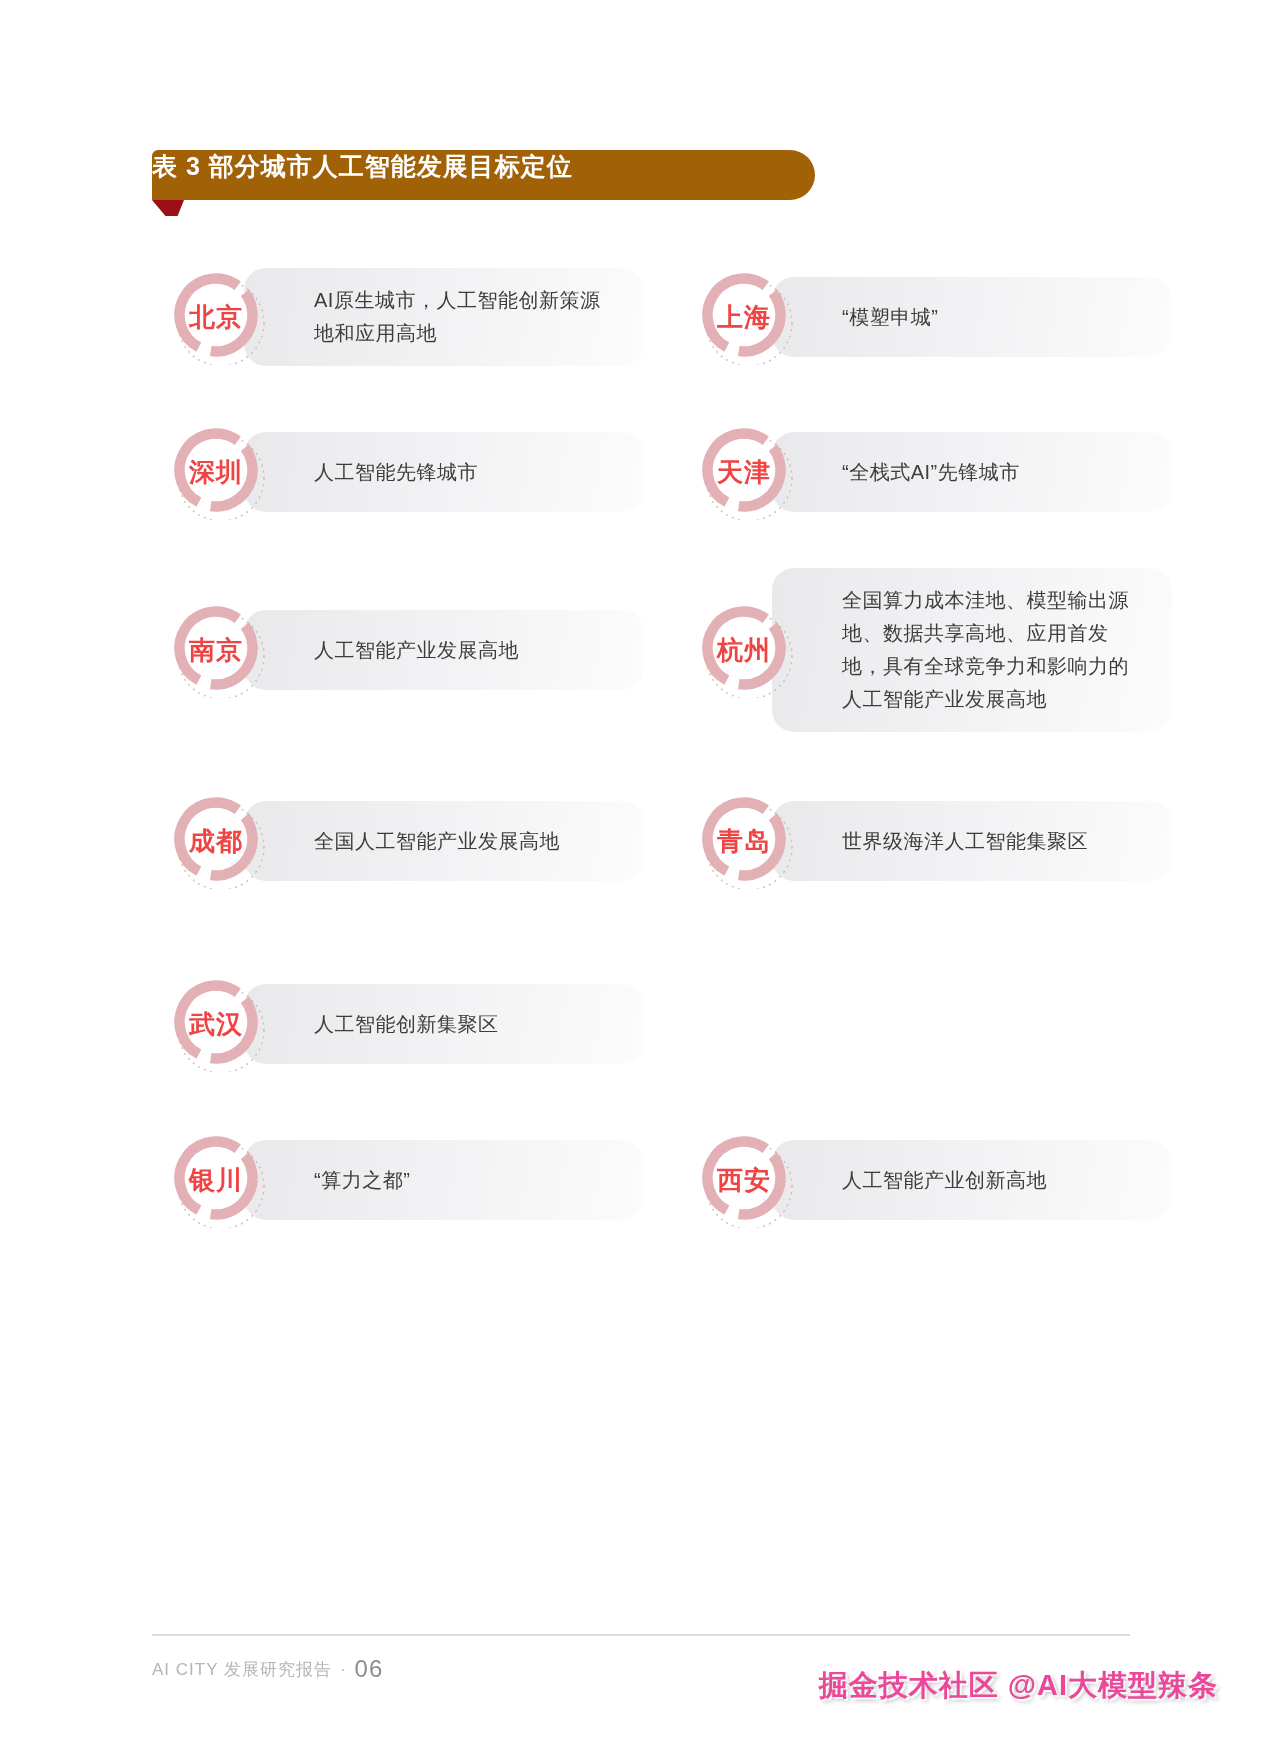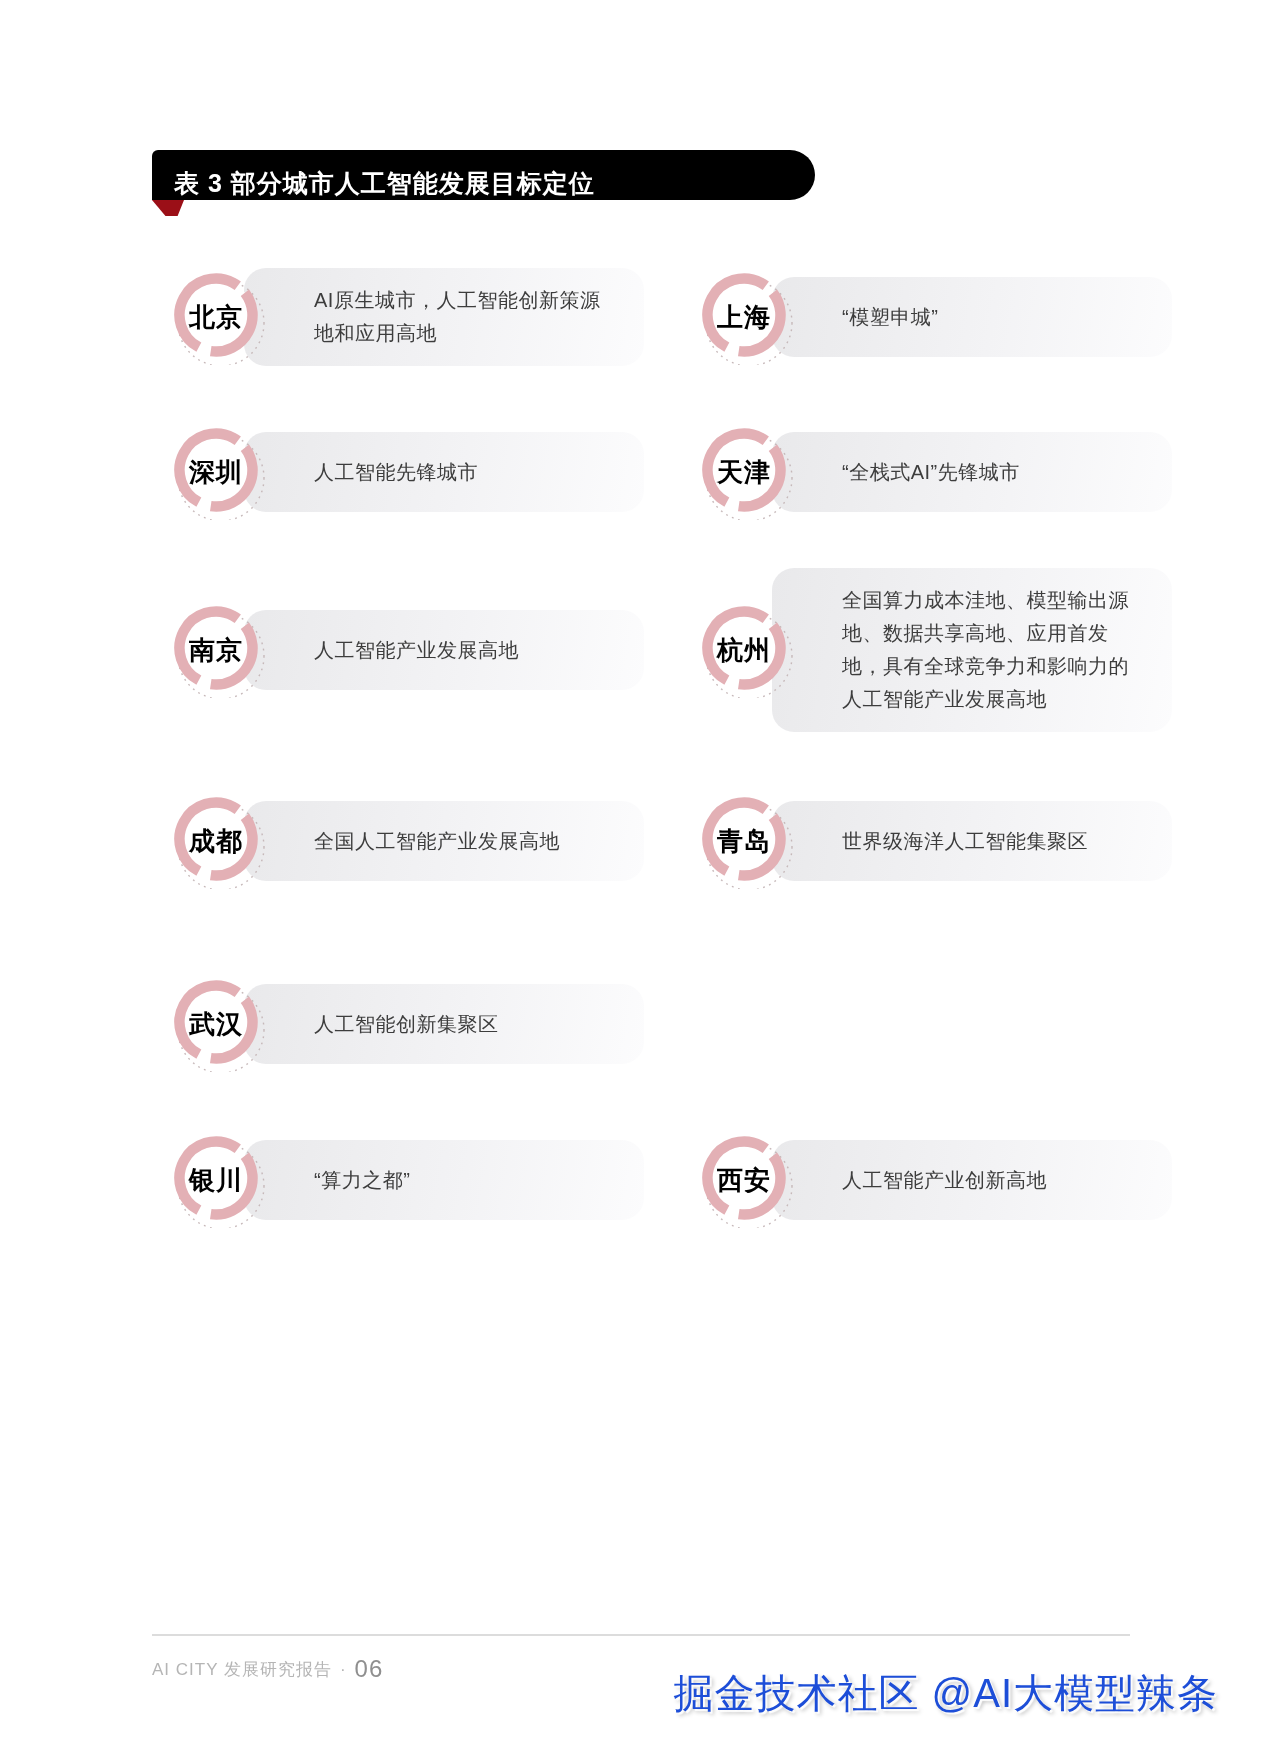--- a/index.html
+++ b/index.html
@@ -7,24 +7,24 @@
     position:relative;
     width:1280px;height:1737px;
     background:#ffffff;
     overflow:hidden;
     font-family:"Liberation Sans","DejaVu Sans",sans-serif;
   }
   
   .banner{
     position:absolute;left:152px;top:150px;
     width:663px;height:50px;
-    background:#000000;
+    background:#a16207;
     border-radius:6px 25px 25px 0;
-    display:flex;align-items:flex-end;
-    padding-left:22px;box-sizing:border-box;
+    display:flex;align-items:flex-start;
+    box-sizing:border-box;
     color:#ffffff;font-size:25px;font-weight:bold;letter-spacing:1px;
     z-index:3;
   }
   .banner-fold{
     position:absolute;left:152px;top:200px;
     width:32px;height:16px;
     background:#9b0f17;
     clip-path:polygon(0 0,100% 0,80% 100%,42% 100%);
     z-index:2;
   }
@@ -50,38 +50,38 @@
     font-size:20px;color:#3d3d3d;line-height:1.65;letter-spacing:0.5px;
   }
   .badge{
     position:absolute;left:0;top:50%;transform:translateY(-50%);
     width:96px;height:96px;z-index:2;
   }
   .badge svg{position:absolute;left:0;top:0;}
   .badge .city{
     position:absolute;inset:0;
     display:flex;align-items:center;justify-content:center;
-    font-size:26px;font-weight:bold;color:#000000;letter-spacing:1px;
+    font-size:26px;font-weight:bold;color:#ef4444;letter-spacing:1px;
     padding-right:4px;
   }
   
   .footer-divider{
     position:absolute;left:152px;top:1634px;width:978px;height:2px;
     background:#dcdcdc;
   }
   .footer-meta{
     position:absolute;left:152px;top:1655px;width:978px;
     color:#b5b5b5;font-size:17px;letter-spacing:1px;
     white-space:nowrap;
   }
   .footer-meta .sep{margin:0 8px;}
   .footer-meta .pagenum{font-size:24px;color:#8f8f8f;vertical-align:-2px;}
   .watermark{
     position:absolute;right:62px;top:1666px;
-    font-size:40px;font-weight:normal;color:#1d4ed8;letter-spacing:1px;
+    font-size:29px;font-weight:bold;color:#ec4899;letter-spacing:1px;
     text-shadow:2px 2px 1px rgba(255,255,255,0.95), 3px 3px 4px rgba(0,0,0,0.28);
     white-space:nowrap;z-index:5;
   }
 </style>
 </head>
 <body>
 
 <div class="page">
 
   <div class="banner">

